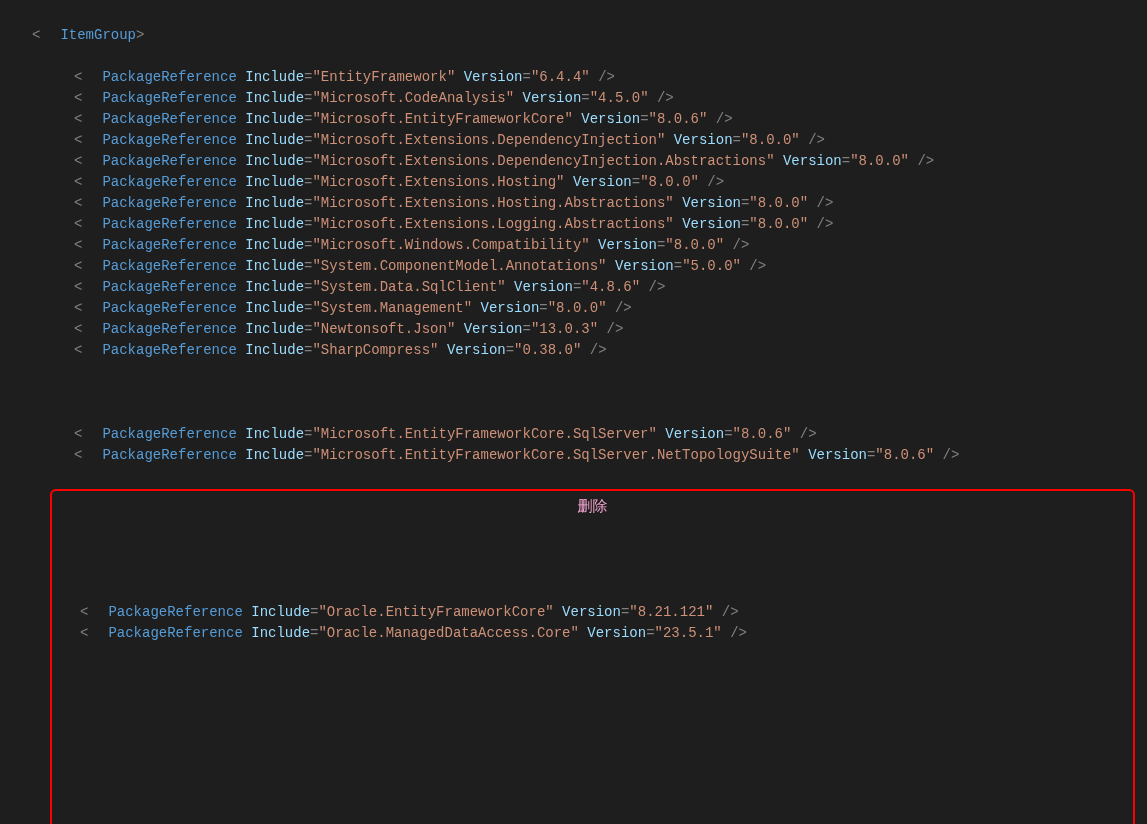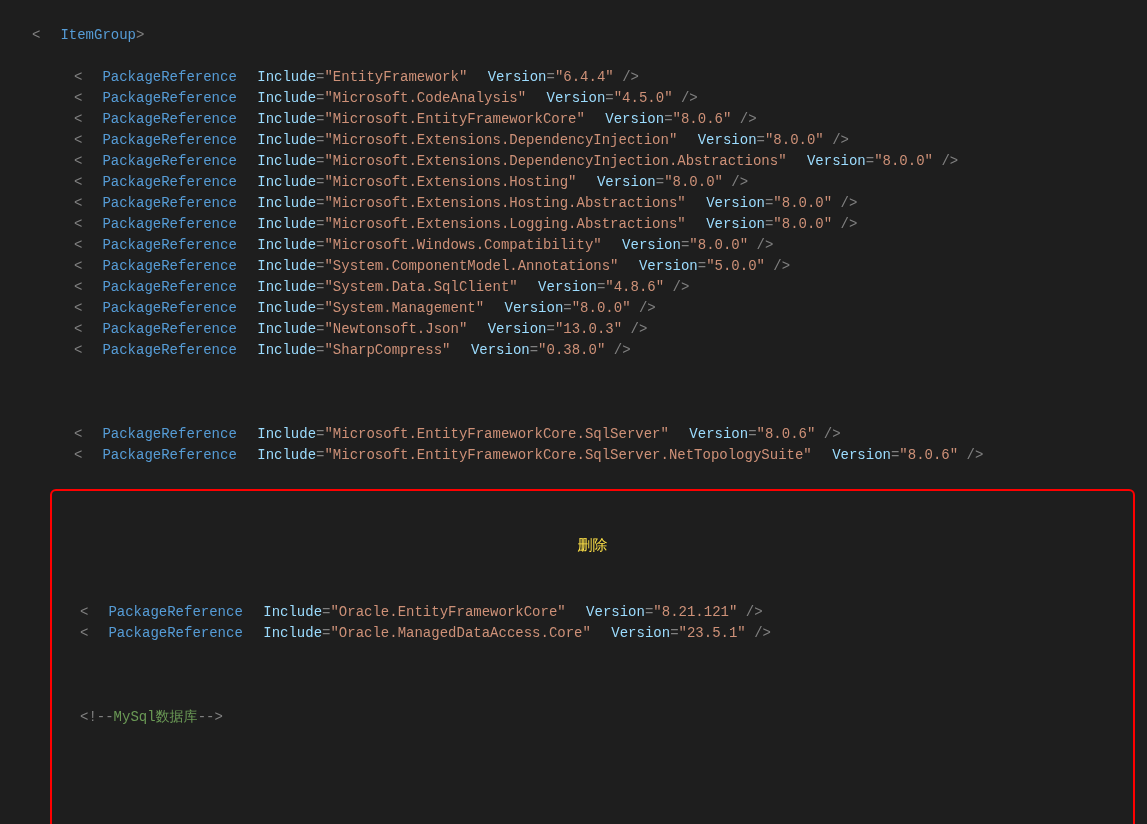--- a/index.html
+++ b/index.html
@@ -14,64 +14,62 @@
       line-height: 1.5;
       color: #d4d4d4;
       padding: 4px 0;
       overflow-x: auto;
     }
     .code-container {
       white-space: pre;
       padding: 0 8px;
     }
     .tag { color: #569cd6; margin-left: 20px; }
-    .attr-name { color: #9cdcfe; margin-left: 12px; }
+    .attr-name { color: #9cdcfe; }
     .attr-value { color: #ce9178; }
     .bracket { color: #808080; }
     .comment { color: #6a9955; }
     .blank-line { height: 21px; }
     .line { min-height: 21px; }
     .red-box {
       border: 2px solid #ff0000;
       border-radius: 6px;
       margin: 2px 4px 2px 42px;
       padding: 6px 4px 6px 4px;
       position: relative;
     }
     .red-box-inner {
       margin-left: -42px;
     }
     .delete-label {
-      color: #fde047;
+      color: #f9a8d4;
       font-family: "Microsoft YaHei", sans-serif;
       font-size: 15px;
       position: absolute;
       top: 4px;
       left: 50%;
       transform: translateX(-50%);
-      margin-top: 39px;
     }
     .indent-1 { padding-left: 24px; }
     .indent-2 { padding-left: 66px; }
   </style>
 </head>
 <body>
 
 <div class="code-container">
 <div class="line indent-1"><span class="bracket">&lt;</span><span class="tag">ItemGroup</span><span class="bracket">&gt;</span></div>
 <div id="base-pkgs"><div class="line indent-2"><span class="bracket">&lt;</span><span class="tag">PackageReference</span> <span class="attr-name">Include</span><span class="bracket">=</span><span class="attr-value">"EntityFramework"</span> <span class="attr-name">Version</span><span class="bracket">=</span><span class="attr-value">"6.4.4"</span> <span class="bracket">/&gt;</span></div><div class="line indent-2"><span class="bracket">&lt;</span><span class="tag">PackageReference</span> <span class="attr-name">Include</span><span class="bracket">=</span><span class="attr-value">"Microsoft.CodeAnalysis"</span> <span class="attr-name">Version</span><span class="bracket">=</span><span class="attr-value">"4.5.0"</span> <span class="bracket">/&gt;</span></div><div class="line indent-2"><span class="bracket">&lt;</span><span class="tag">PackageReference</span> <span class="attr-name">Include</span><span class="bracket">=</span><span class="attr-value">"Microsoft.EntityFrameworkCore"</span> <span class="attr-name">Version</span><span class="bracket">=</span><span class="attr-value">"8.0.6"</span> <span class="bracket">/&gt;</span></div><div class="line indent-2"><span class="bracket">&lt;</span><span class="tag">PackageReference</span> <span class="attr-name">Include</span><span class="bracket">=</span><span class="attr-value">"Microsoft.Extensions.DependencyInjection"</span> <span class="attr-name">Version</span><span class="bracket">=</span><span class="attr-value">"8.0.0"</span> <span class="bracket">/&gt;</span></div><div class="line indent-2"><span class="bracket">&lt;</span><span class="tag">PackageReference</span> <span class="attr-name">Include</span><span class="bracket">=</span><span class="attr-value">"Microsoft.Extensions.DependencyInjection.Abstractions"</span> <span class="attr-name">Version</span><span class="bracket">=</span><span class="attr-value">"8.0.0"</span> <span class="bracket">/&gt;</span></div><div class="line indent-2"><span class="bracket">&lt;</span><span class="tag">PackageReference</span> <span class="attr-name">Include</span><span class="bracket">=</span><span class="attr-value">"Microsoft.Extensions.Hosting"</span> <span class="attr-name">Version</span><span class="bracket">=</span><span class="attr-value">"8.0.0"</span> <span class="bracket">/&gt;</span></div><div class="line indent-2"><span class="bracket">&lt;</span><span class="tag">PackageReference</span> <span class="attr-name">Include</span><span class="bracket">=</span><span class="attr-value">"Microsoft.Extensions.Hosting.Abstractions"</span> <span class="attr-name">Version</span><span class="bracket">=</span><span class="attr-value">"8.0.0"</span> <span class="bracket">/&gt;</span></div><div class="line indent-2"><span class="bracket">&lt;</span><span class="tag">PackageReference</span> <span class="attr-name">Include</span><span class="bracket">=</span><span class="attr-value">"Microsoft.Extensions.Logging.Abstractions"</span> <span class="attr-name">Version</span><span class="bracket">=</span><span class="attr-value">"8.0.0"</span> <span class="bracket">/&gt;</span></div><div class="line indent-2"><span class="bracket">&lt;</span><span class="tag">PackageReference</span> <span class="attr-name">Include</span><span class="bracket">=</span><span class="attr-value">"Microsoft.Windows.Compatibility"</span> <span class="attr-name">Version</span><span class="bracket">=</span><span class="attr-value">"8.0.0"</span> <span class="bracket">/&gt;</span></div><div class="line indent-2"><span class="bracket">&lt;</span><span class="tag">PackageReference</span> <span class="attr-name">Include</span><span class="bracket">=</span><span class="attr-value">"System.ComponentModel.Annotations"</span> <span class="attr-name">Version</span><span class="bracket">=</span><span class="attr-value">"5.0.0"</span> <span class="bracket">/&gt;</span></div><div class="line indent-2"><span class="bracket">&lt;</span><span class="tag">PackageReference</span> <span class="attr-name">Include</span><span class="bracket">=</span><span class="attr-value">"System.Data.SqlClient"</span> <span class="attr-name">Version</span><span class="bracket">=</span><span class="attr-value">"4.8.6"</span> <span class="bracket">/&gt;</span></div><div class="line indent-2"><span class="bracket">&lt;</span><span class="tag">PackageReference</span> <span class="attr-name">Include</span><span class="bracket">=</span><span class="attr-value">"System.Management"</span> <span class="attr-name">Version</span><span class="bracket">=</span><span class="attr-value">"8.0.0"</span> <span class="bracket">/&gt;</span></div><div class="line indent-2"><span class="bracket">&lt;</span><span class="tag">PackageReference</span> <span class="attr-name">Include</span><span class="bracket">=</span><span class="attr-value">"Newtonsoft.Json"</span> <span class="attr-name">Version</span><span class="bracket">=</span><span class="attr-value">"13.0.3"</span> <span class="bracket">/&gt;</span></div><div class="line indent-2"><span class="bracket">&lt;</span><span class="tag">PackageReference</span> <span class="attr-name">Include</span><span class="bracket">=</span><span class="attr-value">"SharpCompress"</span> <span class="attr-name">Version</span><span class="bracket">=</span><span class="attr-value">"0.38.0"</span> <span class="bracket">/&gt;</span></div></div>
 <div class="blank-line"></div>
 <div id="sqlserver-pkgs"><div class="line indent-2"><span class="bracket">&lt;</span><span class="tag">PackageReference</span> <span class="attr-name">Include</span><span class="bracket">=</span><span class="attr-value">"Microsoft.EntityFrameworkCore.SqlServer"</span> <span class="attr-name">Version</span><span class="bracket">=</span><span class="attr-value">"8.0.6"</span> <span class="bracket">/&gt;</span></div><div class="line indent-2"><span class="bracket">&lt;</span><span class="tag">PackageReference</span> <span class="attr-name">Include</span><span class="bracket">=</span><span class="attr-value">"Microsoft.EntityFrameworkCore.SqlServer.NetTopologySuite"</span> <span class="attr-name">Version</span><span class="bracket">=</span><span class="attr-value">"8.0.6"</span> <span class="bracket">/&gt;</span></div></div>
 <div class="red-box">
 <span class="delete-label">删除</span>
 <div class="red-box-inner">
 <div class="blank-line"></div>
 <div id="oracle-pkgs"><div class="line indent-2"><span class="bracket">&lt;</span><span class="tag">PackageReference</span> <span class="attr-name">Include</span><span class="bracket">=</span><span class="attr-value">"Oracle.EntityFrameworkCore"</span> <span class="attr-name">Version</span><span class="bracket">=</span><span class="attr-value">"8.21.121"</span> <span class="bracket">/&gt;</span></div><div class="line indent-2"><span class="bracket">&lt;</span><span class="tag">PackageReference</span> <span class="attr-name">Include</span><span class="bracket">=</span><span class="attr-value">"Oracle.ManagedDataAccess.Core"</span> <span class="attr-name">Version</span><span class="bracket">=</span><span class="attr-value">"23.5.1"</span> <span class="bracket">/&gt;</span></div></div>
 <div class="blank-line"></div>
-<div class="line indent-2"><span class="bracket">&lt;!--</span><span class="comment">MySql数据库</span><span class="bracket">--&gt;</span></div>
 
 
 
 
 
 </div>
 </div>
 
 
 </div>

